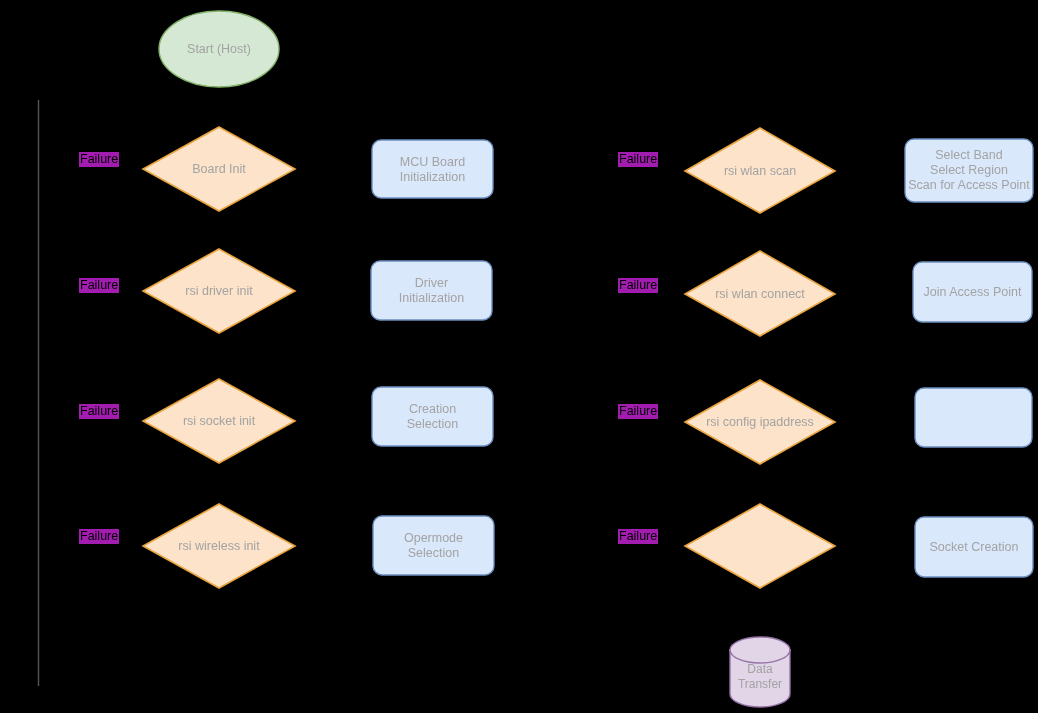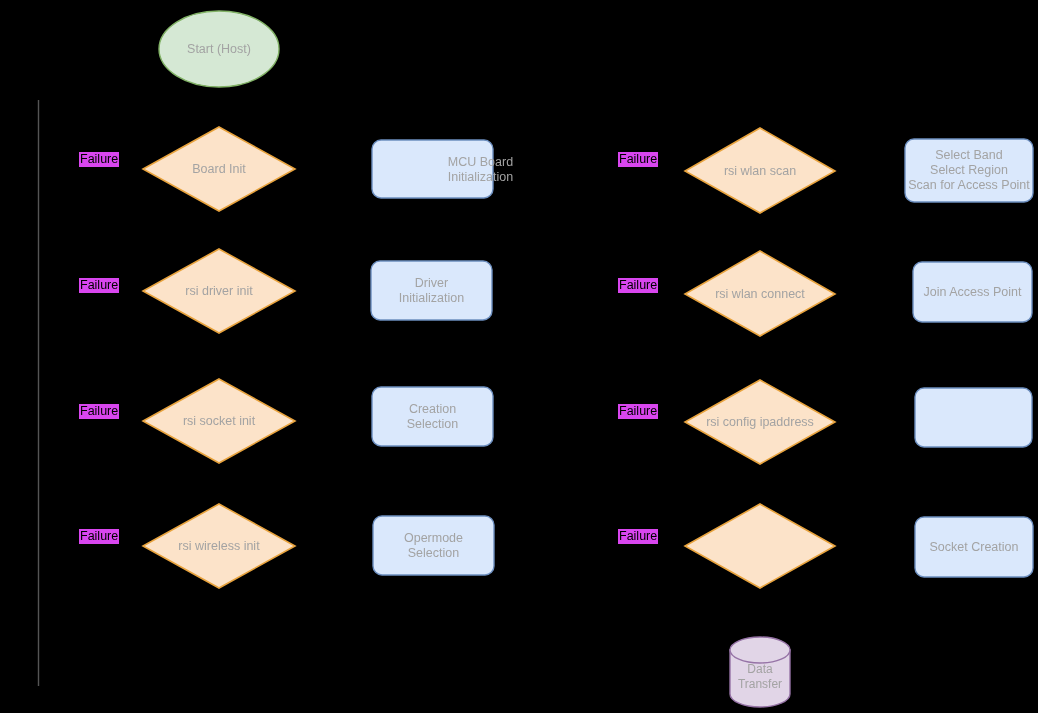--- a/index.html
+++ b/index.html
@@ -31,21 +31,21 @@
     justify-content: center;
     text-align: center;
     color: #a3a3a3;
     font-size: 12.5px;
     line-height: 15px;
     white-space: pre-line;
     pointer-events: none;
   }
   .fail-label {
     position: absolute;
-    background: #d946ef;
+    background: #a21caf;
     color: #000000;
     font-size: 12.5px;
     line-height: 15px;
     padding: 0px 1px;
     white-space: nowrap;
   }
   .hit {
     position: absolute;
   }
 </style>
@@ -104,21 +104,21 @@
 
   <div class="node-label" style="left:159px; top:277px; width:120px; height:28px;">rsi driver init</div>
   <div class="hit" style="left:143px; top:249px; width:152px; height:84px;"></div>
 
   <div class="node-label" style="left:159px; top:407px; width:120px; height:28px;">rsi socket init</div>
   <div class="hit" style="left:143px; top:379px; width:152px; height:84px;"></div>
 
   <div class="node-label" style="left:155px; top:532px; width:128px; height:28px;">rsi wireless init</div>
   <div class="hit" style="left:143px; top:504px; width:152px; height:84px;"></div>
 
-  <div class="node-label" style="left:372px; top:155px; width:121px; height:30px;margin-left:48px;">MCU Board
+  <div class="node-label" style="left:372px; top:155px; width:121px; height:30px;">MCU Board
 Initialization</div>
   <div class="hit" style="left:372px; top:140px; width:121px; height:58px;"></div>
 
   <div class="node-label" style="left:371px; top:276px; width:121px; height:30px;">Driver
 Initialization</div>
   <div class="hit" style="left:371px; top:261px; width:121px; height:59px;"></div>
 
   <div class="node-label" style="left:372px; top:402px; width:121px; height:30px;">Creation
 Selection</div>
   <div class="hit" style="left:372px; top:387px; width:121px; height:59px;"></div>

